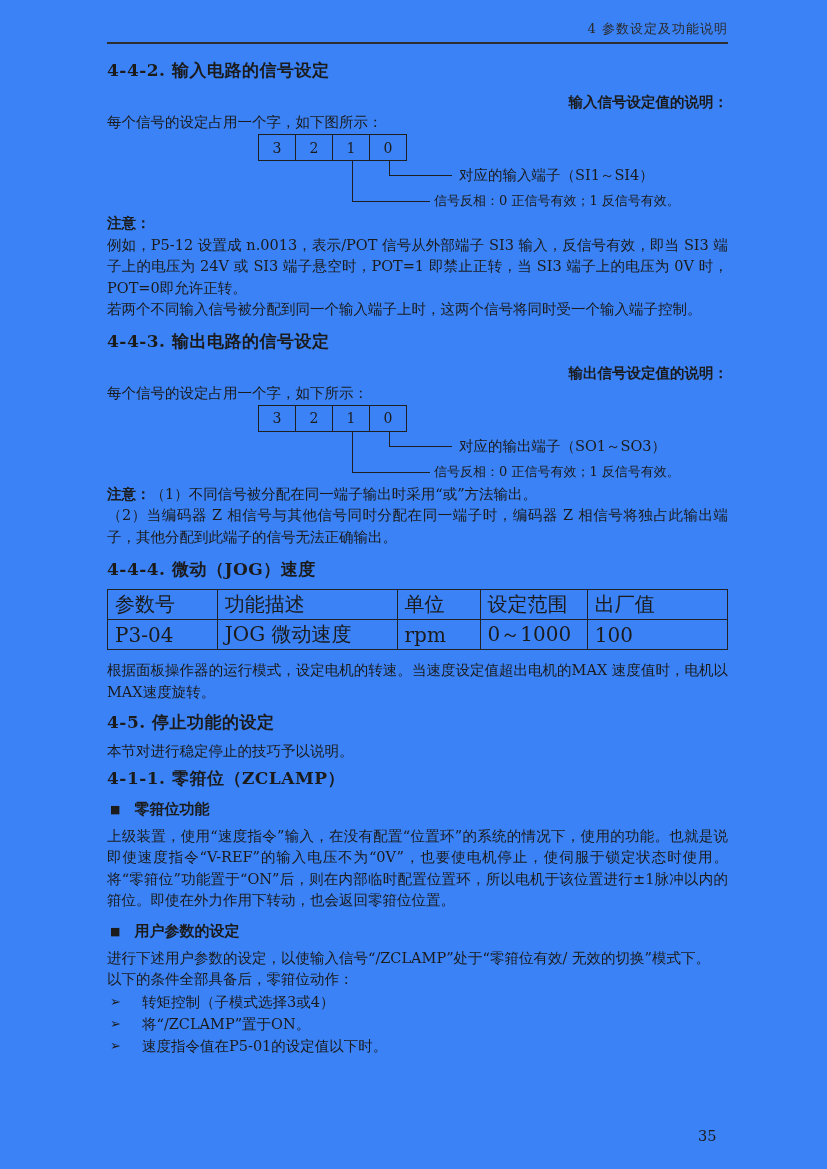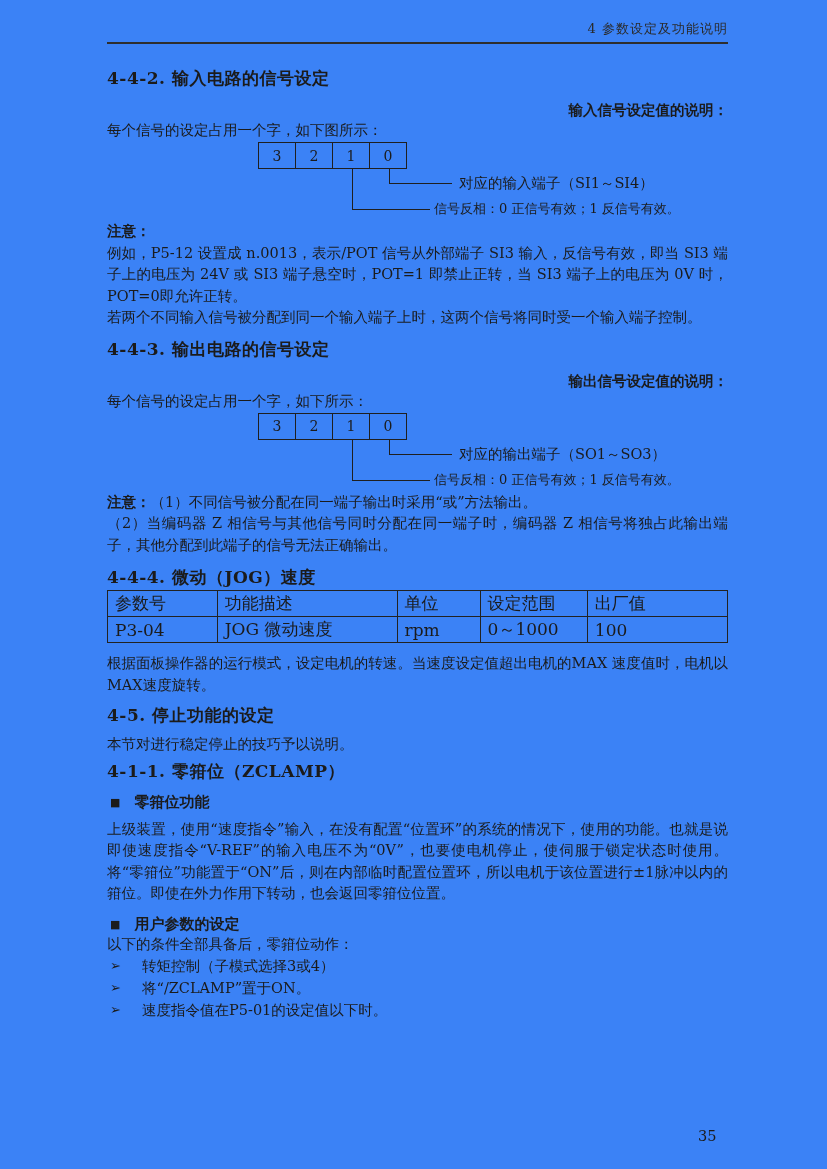--- a/index.html
+++ b/index.html
@@ -35,21 +35,21 @@
   .body-text{
     font-size:14.5px;
     line-height:21.5px;
     text-align:justify;
   }
   .note-label{font-weight:bold;}
   .mt-note1{margin-top:21px;}
   h2{
     font-size:17px;
     font-weight:bold;
-    margin:22px 0 0 0;
+    margin:14px 0 0 0;
     line-height:24px;
     letter-spacing:0.5px;
   }
   .h-443{margin-top:8px;}
   .h-444{margin-top:9px;}
   .h-45{margin-top:7px;}
   .h-451{margin-top:3px;}
   .subtitle{
     font-weight:bold;
     font-size:14.5px;
@@ -103,22 +103,22 @@
   .callout-invert{
     position:absolute;
     left:327px;top:58px;
     font-size:13px;
     white-space:nowrap;
   }
   
   table.param{
     width:100%;
     border-collapse:collapse;
-    margin-top:1px;
-    font-size:17px;
+    margin-top:8px;
+    font-size:20px;
   }
   table.param td{
     border:1.5px solid #222;
     padding:1px 7px;
     height:21px;
     text-align:left;
     font-weight:normal;
   }
   .after-table{margin-top:10px;}
   
@@ -251,20 +251,21 @@
     <div class="sub-bullet">
       <span class="sq">■</span>
       <span class="sub-bullet-label">零箝位功能</span>
     </div>
     <p class="body-text para-block">上级装置，使用“速度指令”输入，在没有配置“位置环”的系统的情况下，使用的功能。也就是说即使速度指令“V-REF”的输入电压不为“0V”，也要使电机停止，使伺服于锁定状态时使用。将“零箝位”功能置于“ON”后，则在内部临时配置位置环，所以电机于该位置进行±1脉冲以内的箝位。即使在外力作用下转动，也会返回零箝位位置。</p>
 
     <div class="sub-bullet">
       <span class="sq">■</span>
       <span class="sub-bullet-label">用户参数的设定</span>
     </div>
+    <p class="body-text para-block">进行下述用户参数的设定，以使输入信号“/ZCLAMP”处于“零箝位有效/ 无效的切换”模式下。</p>
     <p class="body-text">以下的条件全部具备后，零箝位动作：</p>
 
     <div class="cond-item">
       <span class="arrow">➢</span>
       <span>转矩控制（子模式选择3或4）</span>
     </div>
     <div class="cond-item">
       <span class="arrow">➢</span>
       <span>将“/ZCLAMP”置于ON。</span>
     </div>

